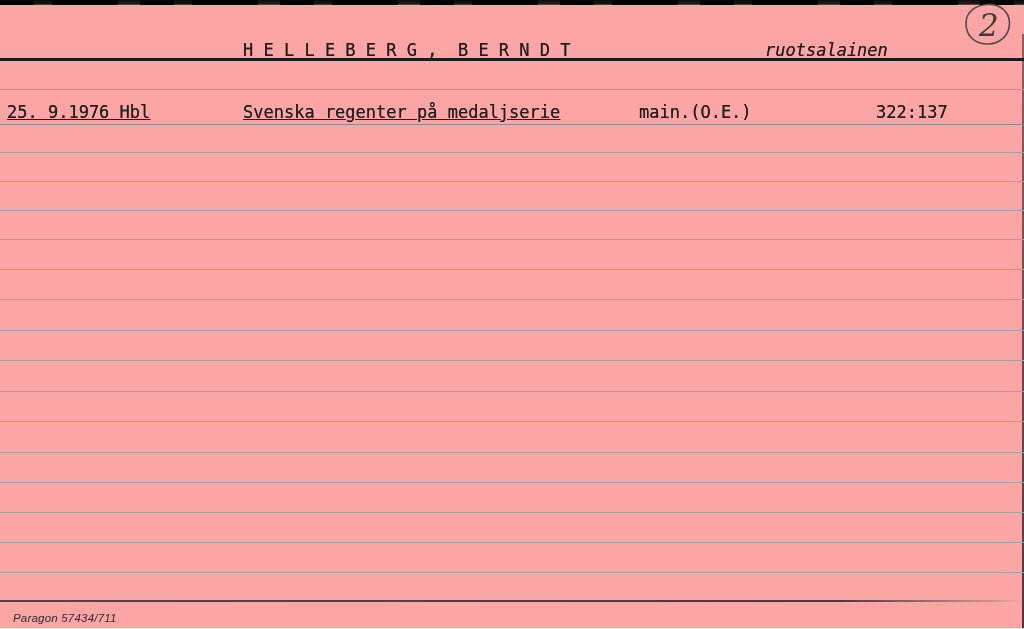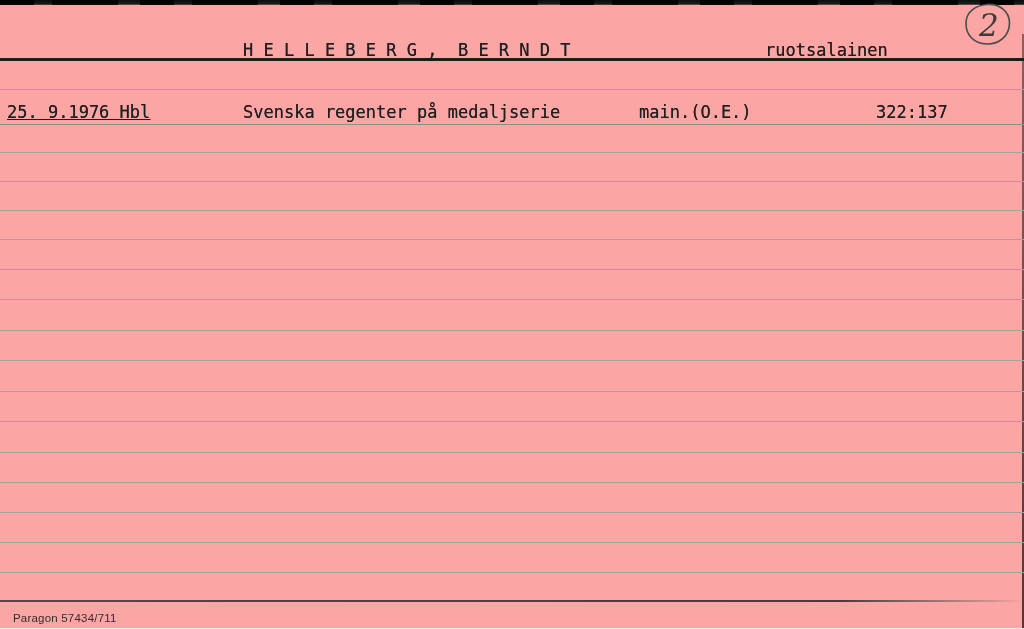--- a/index.html
+++ b/index.html
@@ -34,30 +34,30 @@
     position:absolute;left:0;top:600px;height:2px;width:100%;
     background:linear-gradient(90deg,#4a4a4a 0%,#3f3f3f 82%,rgba(90,90,90,.25) 97%,transparent 100%);
   }
   
   .tw{
     position:absolute;
     font-size:17px;line-height:17px;white-space:pre;
     text-shadow:0 0 .5px rgba(10,10,10,.75);
   }
   .hdr-name{left:243px;top:42px;}
-  .hdr-lang{left:765px;top:42px;}
+  .hdr-lang{left:765px;top:42px;font-style:italic;}
   .e-date{left:7px;top:104px;text-decoration:underline;}
-  .e-title{left:243px;top:104px;}
+  .e-title{left:243px;top:104px;text-decoration:underline;}
   .e-note{left:639px;top:104px;}
   .e-ref{left:876px;top:104px;}
   
   .mfr{
     position:absolute;left:13px;top:612px;
     font-family:"Liberation Sans", sans-serif;
-    font-size:11.5px;color:#2e2e2e;letter-spacing:.2px;
+    font-size:11.5px;color:#2e2e2e;letter-spacing:.2px;font-style:italic;
   }
   
   .pagenum-svg{position:absolute;left:955px;top:0;width:66px;height:54px;}
   .pagenum-svg .circ{fill:none;stroke:#4c4c4c;stroke-width:1.6;}
   .pagenum-svg text{
     font-family:"DejaVu Serif", serif;font-style:italic;
     font-size:31px;fill:#3c3c3c;
   }
 </style>
 </head>

